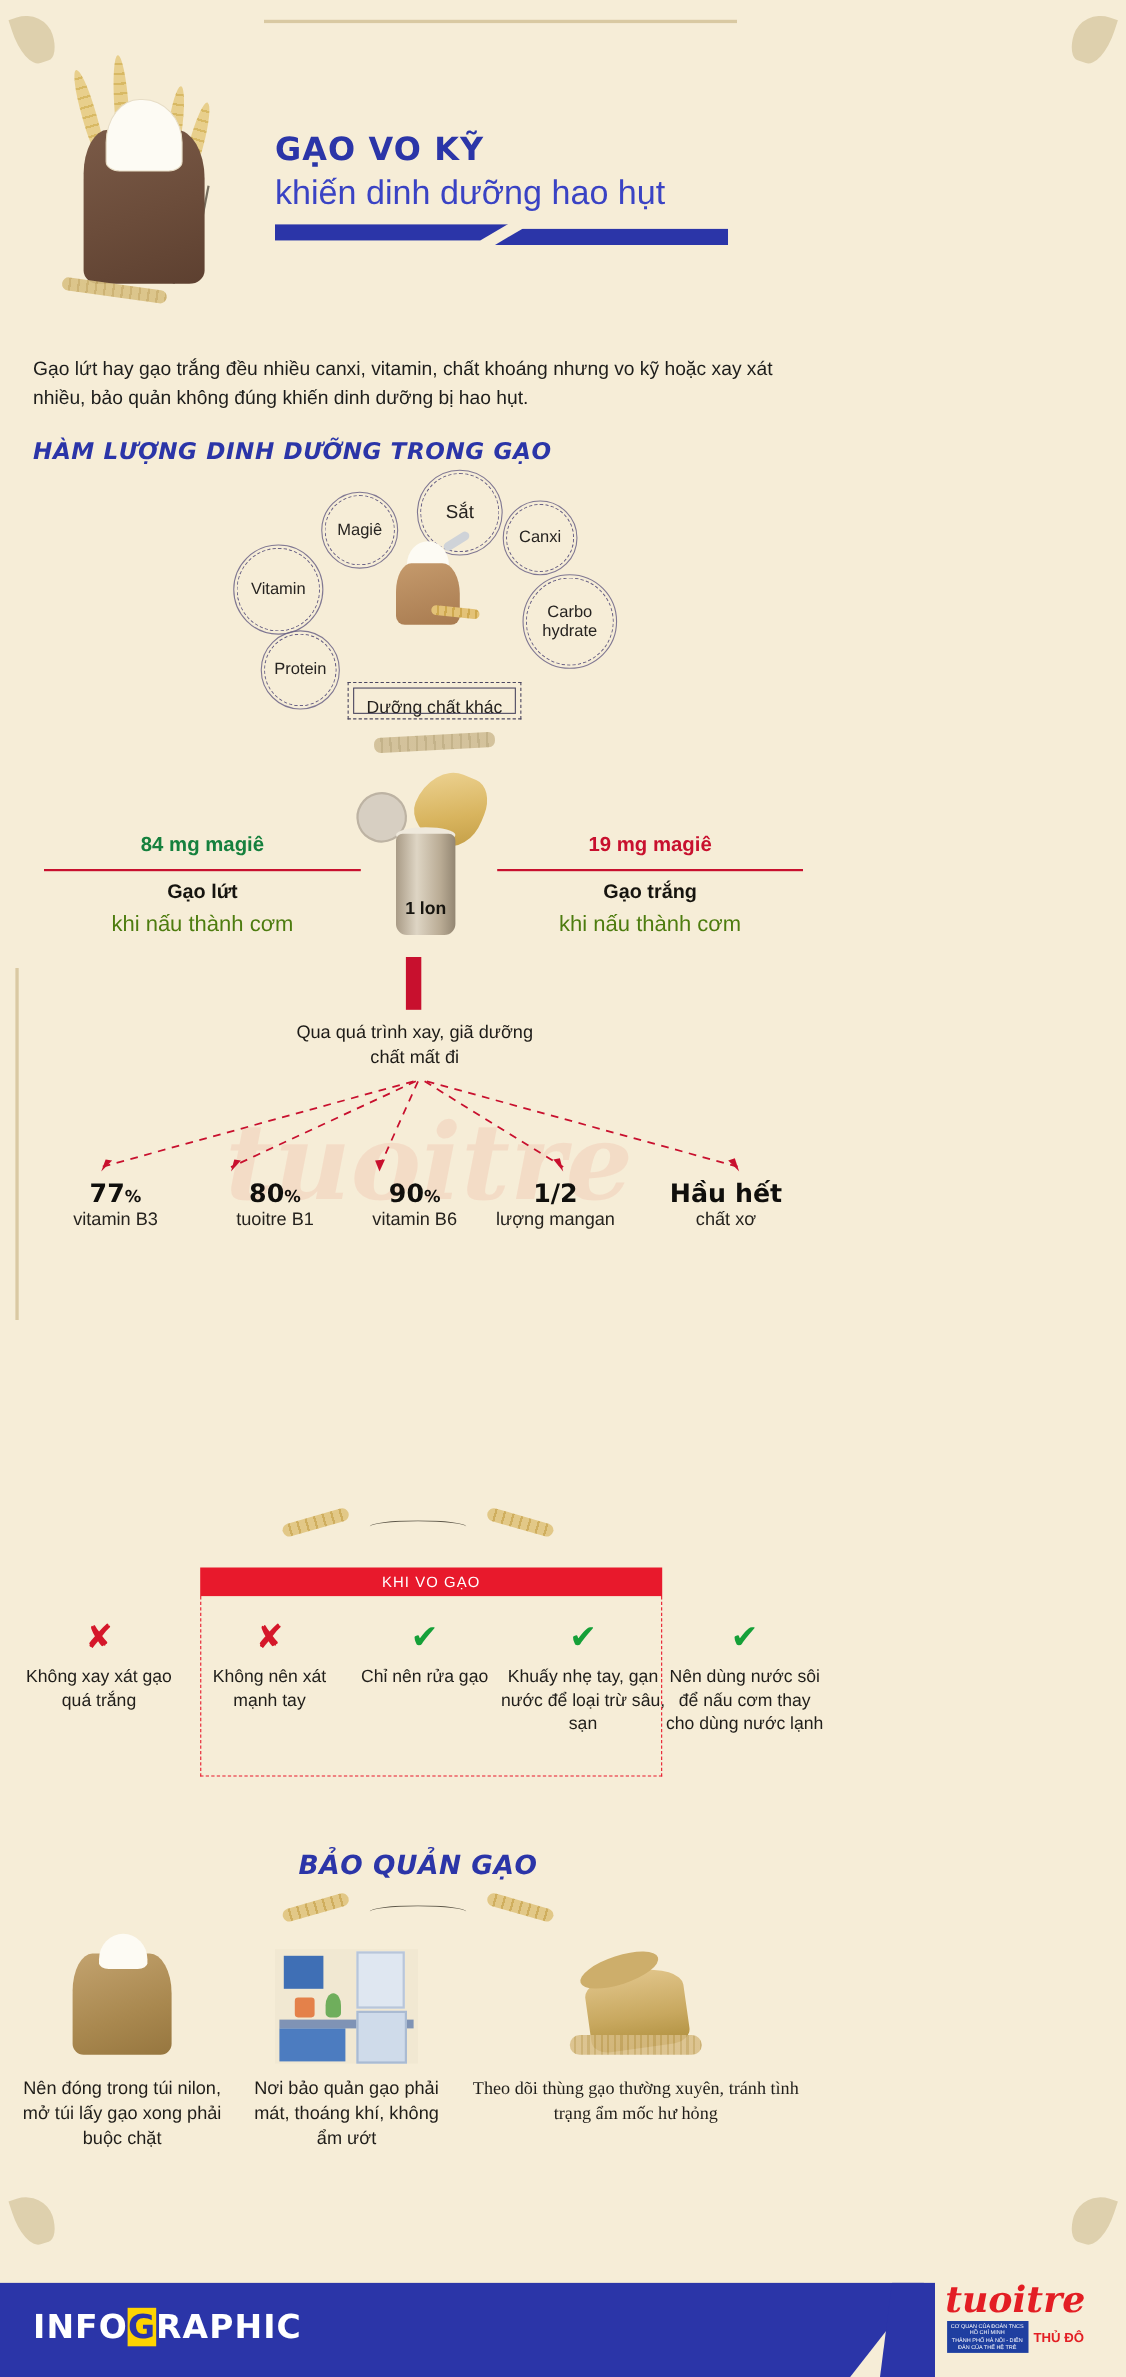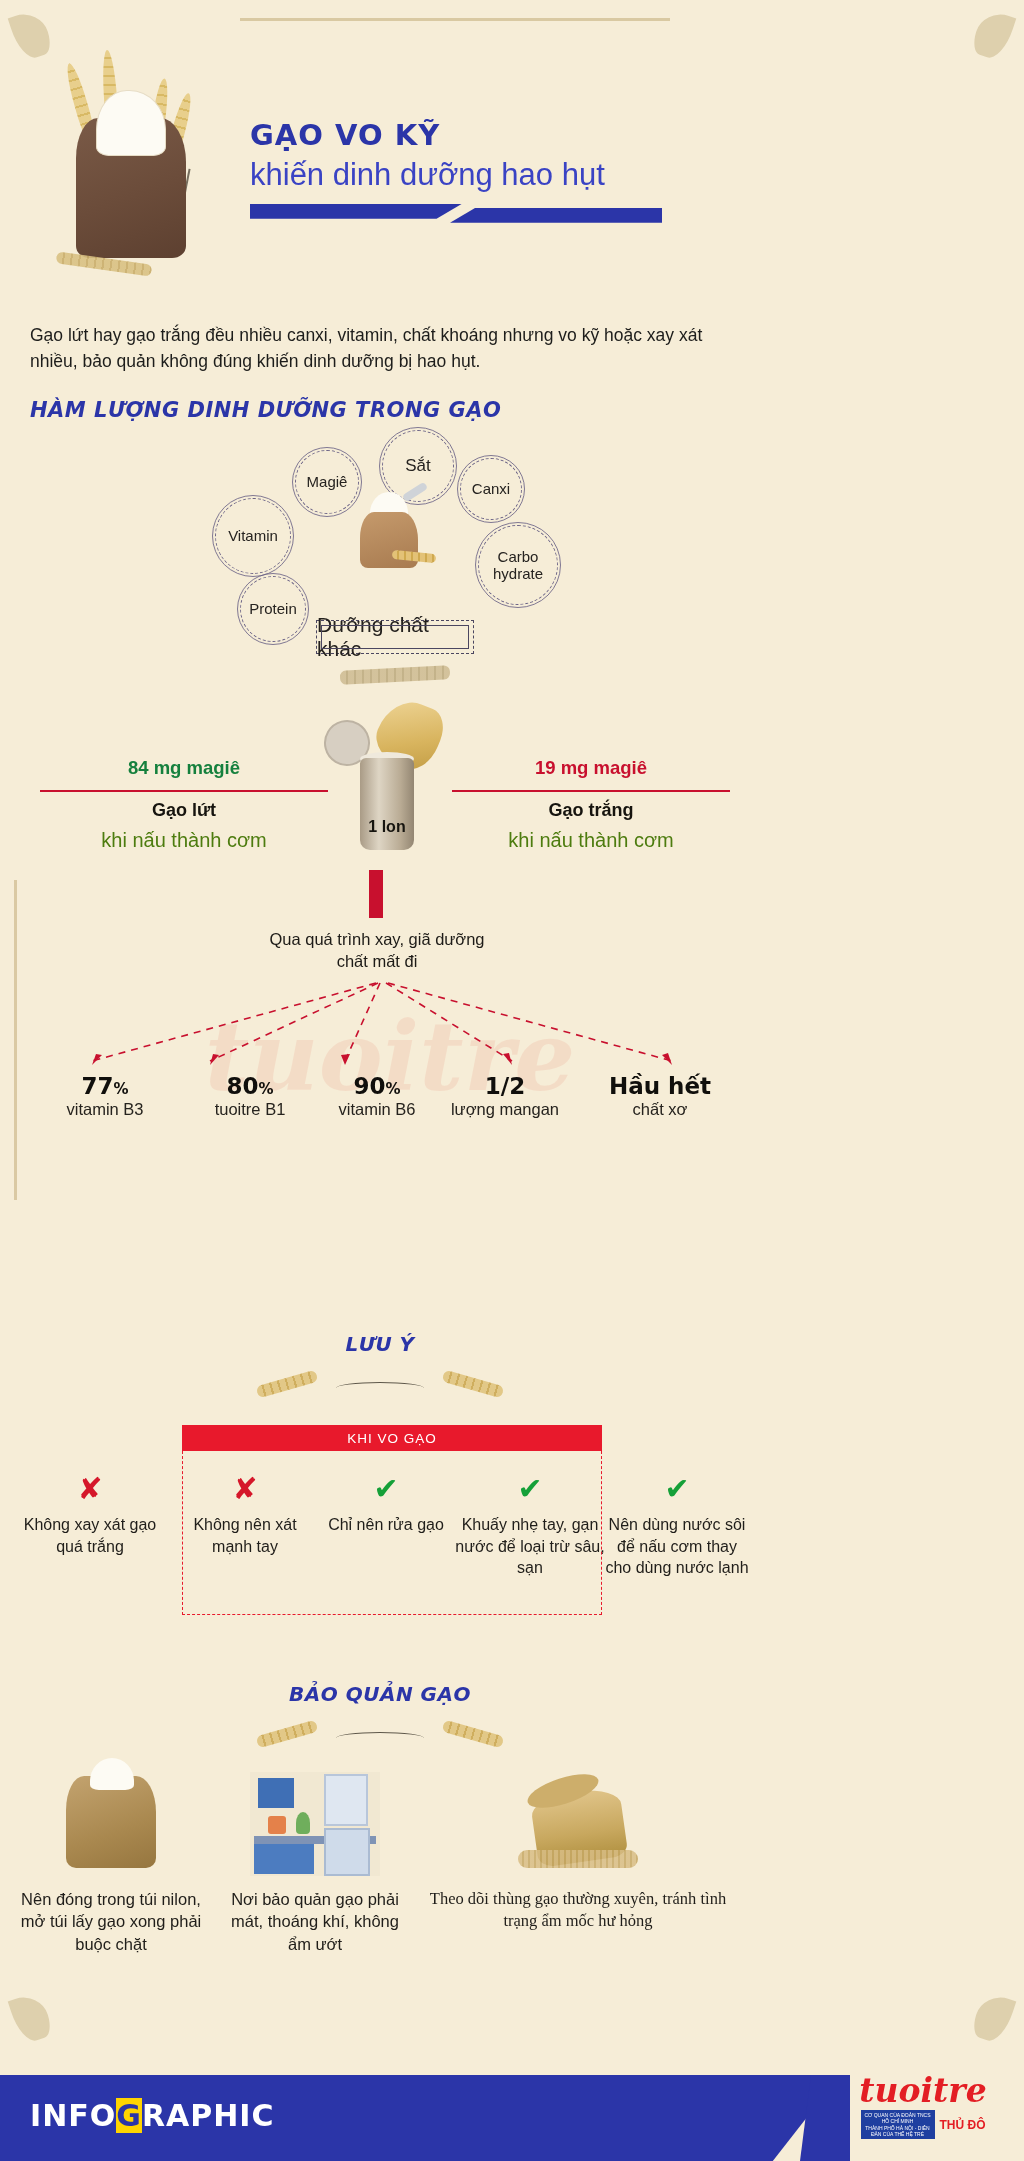--- a/index.html
+++ b/index.html
@@ -155,22 +155,22 @@
   }
   .mini-sack .sprig {
     position: absolute; left: 40px; top: 62px; width: 44px; height: 9px;
     background: repeating-linear-gradient(90deg,#e3c277 0 5px,#cfa94f 5px 7px);
     border-radius: 5px; transform: rotate(6deg);
   }
 
   .other-box {
     position: absolute; left: 316px; top: 620px; width: 158px; height: 34px;
     border: 1.5px dashed #4b4660;
-    display: flex; align-items: center; justify-content: center;
-    font-size: 21px; color: #24211e; background: transparent;
+    display: flex; align-items: flex-end; justify-content: center;
+    font-size: 16px; color: #24211e; background: transparent;
   }
   .other-box::before {
     content: ""; position: absolute; left: 4px; top: 4px; right: 4px; bottom: 4px;
     border: 1px solid #4b4660;
   }
   .divider-wheat {
     position: absolute; left: 340px; top: 668px; width: 110px; height: 14px;
     background: repeating-linear-gradient(90deg,#c8b488 0 6px,#b39f70 6px 8px);
     border-radius: 6px; opacity: .75; transform: rotate(-3deg);
   }
@@ -273,21 +273,21 @@
   .tips-row { position: absolute; left: 0; top: 1456px; width: 760px; height: 170px; }
   .tip { position: absolute; text-align: center; }
   .tip .mark { font-size: 30px; font-weight: bold; line-height: 1; }
   .tip .mark.x { color: #d5172a; }
   .tip .mark.v { color: #15a038; }
   .tip .txt { margin-top: 10px; font-size: 16px; line-height: 1.35; color: #201e1a; }
 
   
   .sec-bq {
     position: absolute; left: 0; top: 1682px; width: 760px;
-    text-align: center; font-size: 20px;
+    text-align: center; font-size: 24px;
   }
   .wheat-orn2 { position: absolute; left: 240px; top: 1710px; width: 280px; height: 60px; }
 
   .store-row { position: absolute; left: 0; top: 1768px; width: 760px; height: 260px; }
   .store { position: absolute; text-align: center; }
   .store .art { position: relative; height: 110px; margin-bottom: 10px; }
   .store .txt { font-size: 16.5px; line-height: 1.35; color: #201e1a; }
 
   .bag2 {
     position: absolute; left: 50%; top: 8px; transform: translateX(-50%);
@@ -509,21 +509,20 @@
     <div class="loss-item" style="left:400px;top:0;">
       <div class="loss-val"><span>1/2</span><span class="pct"></span></div>
       <div class="loss-lbl">lượng mangan</div>
     </div>
     <div class="loss-item" style="left:555px;top:0;">
       <div class="loss-val"><span>Hầu hết</span><span class="pct"></span></div>
       <div class="loss-lbl">chất xơ</div>
     </div>
   </div>
 
-  <div class="section-head sec-luuy">LƯU Ý</div>
   <div class="wheat-orn">
     <div class="ear l"></div>
     <div class="swirl"></div>
     <div class="ear r"></div>
   </div>
 
   <div class="vo-gao-bar">KHI VO GẠO</div>
   <div class="vo-gao-box"></div>
 
   <div class="tips-row">

